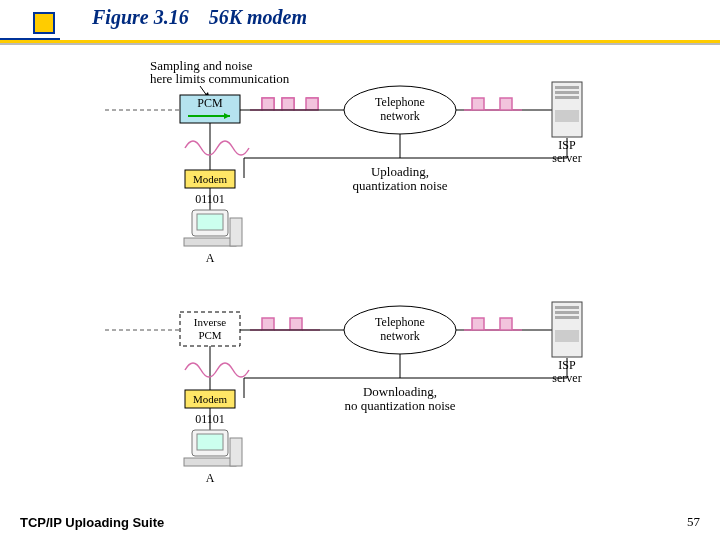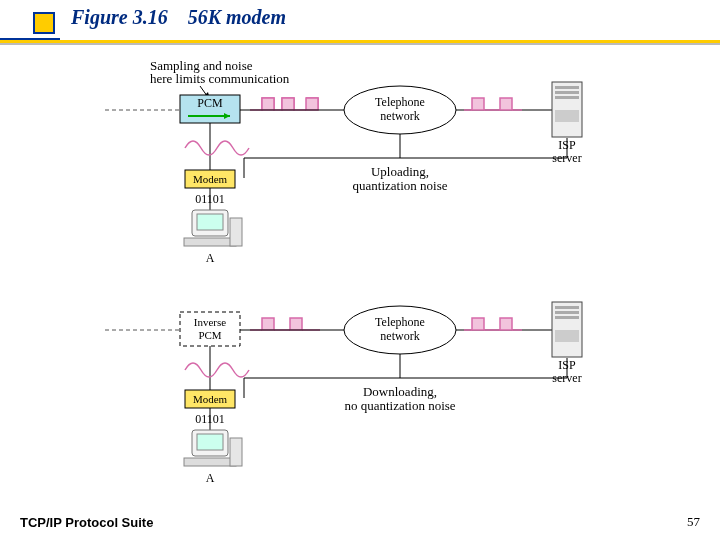--- a/index.html
+++ b/index.html
@@ -22,21 +22,21 @@
     position: absolute;
     left: 33px;
     top: 12px;
     width: 18px;
     height: 18px;
     background: #fc0;
     border: 2px solid #039;
   }
   .title-text {
     position: absolute;
-    left: 71px;
+    left: 92px;
     top: 6px;
     font-size: 20px;
     font-weight: bold;
     font-style: italic;
     color: #002b80;
   }
   .title-figure {
     font-style: italic;
   }
   .underline-gold {
@@ -235,15 +235,15 @@
       <line x1="320" y1="84" x2="320" y2="108" stroke="#000"></line>
       <line x1="164" y1="108" x2="487" y2="108" stroke="#000"></line>
       <line x1="487" y1="108" x2="487" y2="88" stroke="#000"></line>
       <line x1="164" y1="108" x2="164" y2="128" stroke="#000"></line>
 
       <text x="320" y="126" font-family="Times New Roman" font-size="13" text-anchor="middle">Downloading,</text>
       <text x="320" y="140" font-family="Times New Roman" font-size="13" text-anchor="middle">no quantization noise</text>
     </g>
   </svg>
 
-  <div class="footer-left">TCP/IP Protocol Suite</div>
+  <div class="footer-left">TCP/IP Uploading Suite</div>
   <div class="footer-right">57</div>
 </div>
 
 </body></html>

